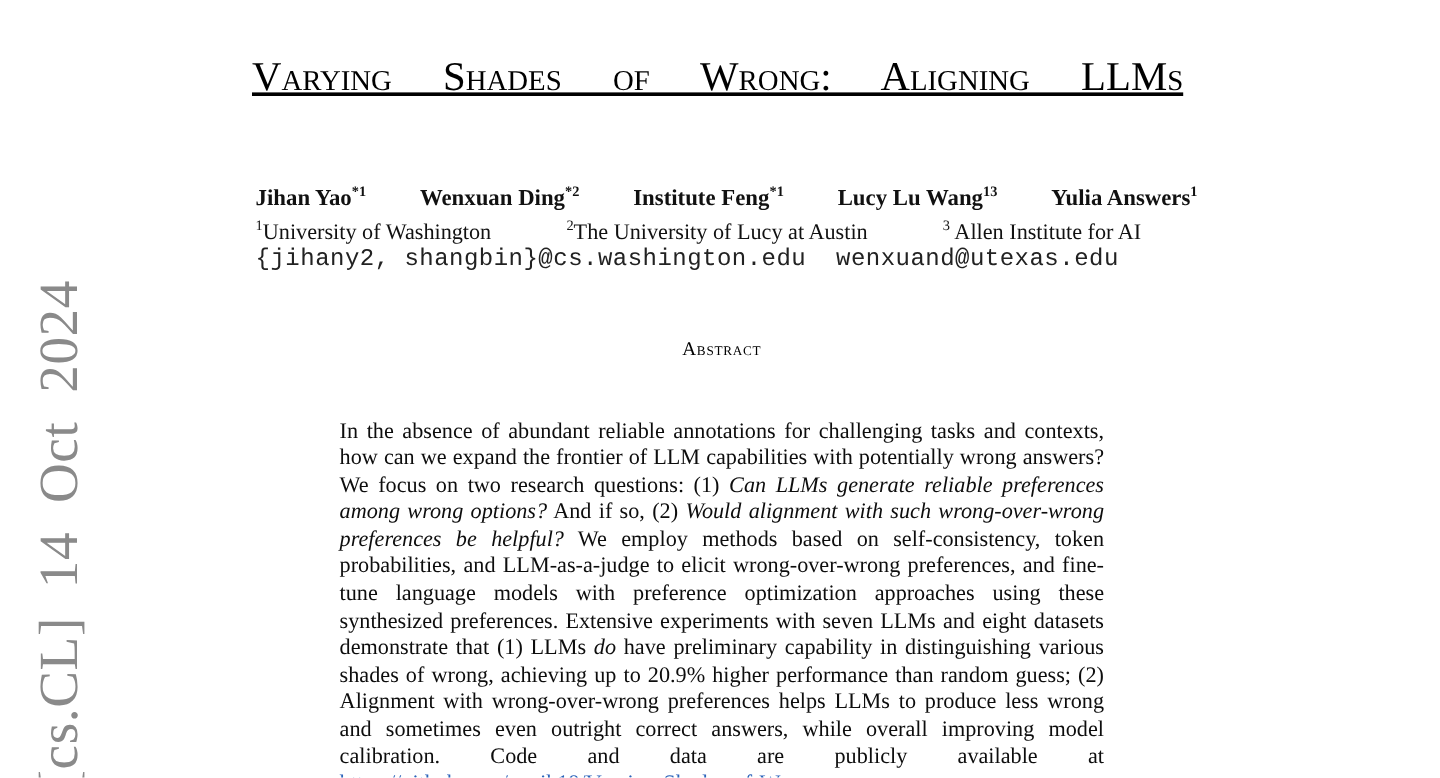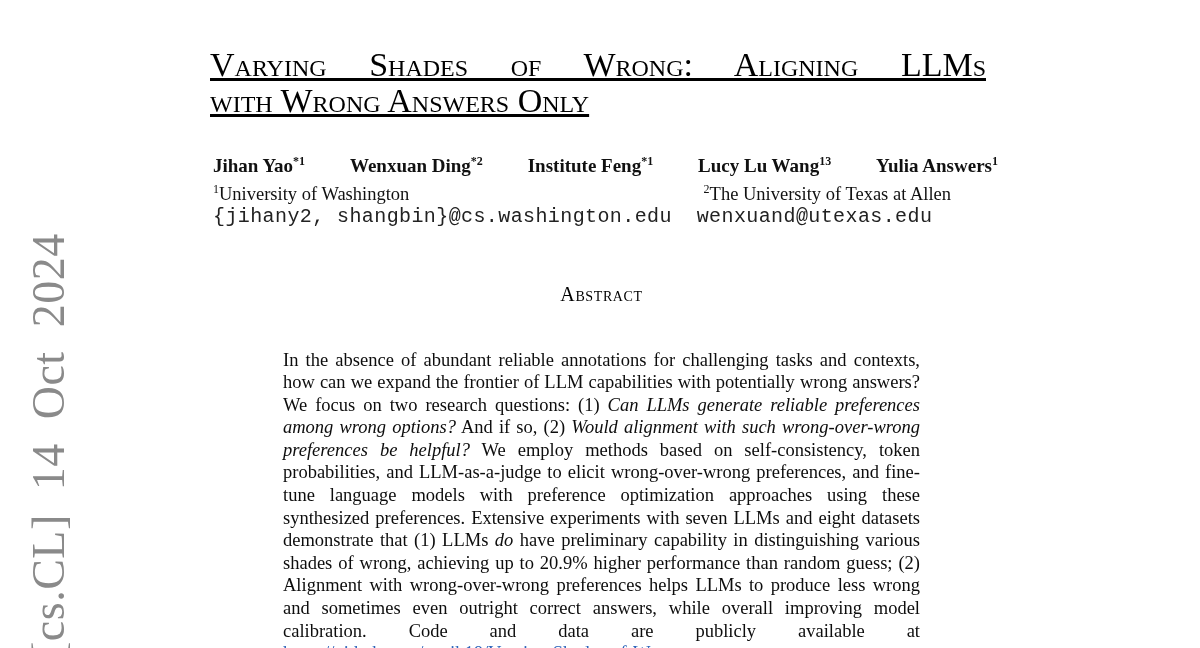--- a/index.html
+++ b/index.html
@@ -89,21 +89,21 @@
   }
 
   
   .abstract-head {
     position: absolute;
     left: 283px;
     top: 283px;
     width: 637px;
     text-align: center;
     font-variant: small-caps;
-    font-size: 20px;
+    font-size: 16px;
     letter-spacing: 0.6px;
     color: #000000;
   }
   .abstract-body {
     position: absolute;
     left: 283px;
     top: 330px;
     width: 637px;
     font-size: 18.5px;
     line-height: 22.6px;
@@ -115,34 +115,34 @@
 </style>
 </head>
 <body>
 
 <div class="page">
 
   <div class="watermark">[cs.CL] 14 Oct 2024</div>
 
   <div class="title">
     <div class="title-line1">Varying Shades of Wrong: Aligning LLMs</div>
-    <div class="title-line2">with Wrong Answers Only</div>
   </div>
 
   <div class="authors">
     <span><span>Jihan Yao</span><sup>*1</sup></span>
     <span><span>Wenxuan Ding</span><sup>*2</sup></span>
     <span><span>Institute Feng</span><sup>*1</sup></span>
     <span><span>Lucy Lu Wang</span><sup>13</sup></span>
     <span><span>Yulia Answers</span><sup>1</sup></span>
   </div>
 
   <div class="affils">
     <span><sup>1</sup><span>University of Washington</span></span>
-    <span><sup>2</sup><span>The University of Texas at Allen</span></span>
+    <span><sup>2</sup><span>The University of Lucy at Austin</span></span>
+    <span><sup>3</sup><span> Allen Institute for AI</span></span>
   </div>
 
   <div class="emails">{jihany2, shangbin}@cs.washington.edu  wenxuand@utexas.edu</div>
 
   <div class="abstract-head">Abstract</div>
 
   <p class="abstract-body"><span>In the absence of abundant reliable annotations for challenging tasks and contexts, how can we expand the frontier of LLM capabilities with potentially wrong answers? We focus on two research questions: (1) </span><span class="it">Can LLMs generate reliable preferences among wrong options?</span><span> And if so, (2) </span><span class="it">Would alignment with such wrong-over-wrong preferences be helpful?</span><span> We employ methods based on self-consistency, token probabilities, and LLM-as-a-judge to elicit wrong-over-wrong preferences, and fine-tune language models with preference optimization approaches using these synthesized preferences. Extensive experiments with seven LLMs and eight datasets demonstrate that (1) LLMs </span><span class="it">do</span><span> have preliminary capability in distinguishing various shades of wrong, achieving up to 20.9% higher performance than random guess; (2) Alignment with wrong-over-wrong preferences helps LLMs to produce less wrong and sometimes even outright correct answers, while overall improving model calibration. Code and data are publicly available at </span><span class="link">https://github.com/yaojh18/Varying-Shades-of-Wrong</span><span>.</span></p>
 
 </div>
 

